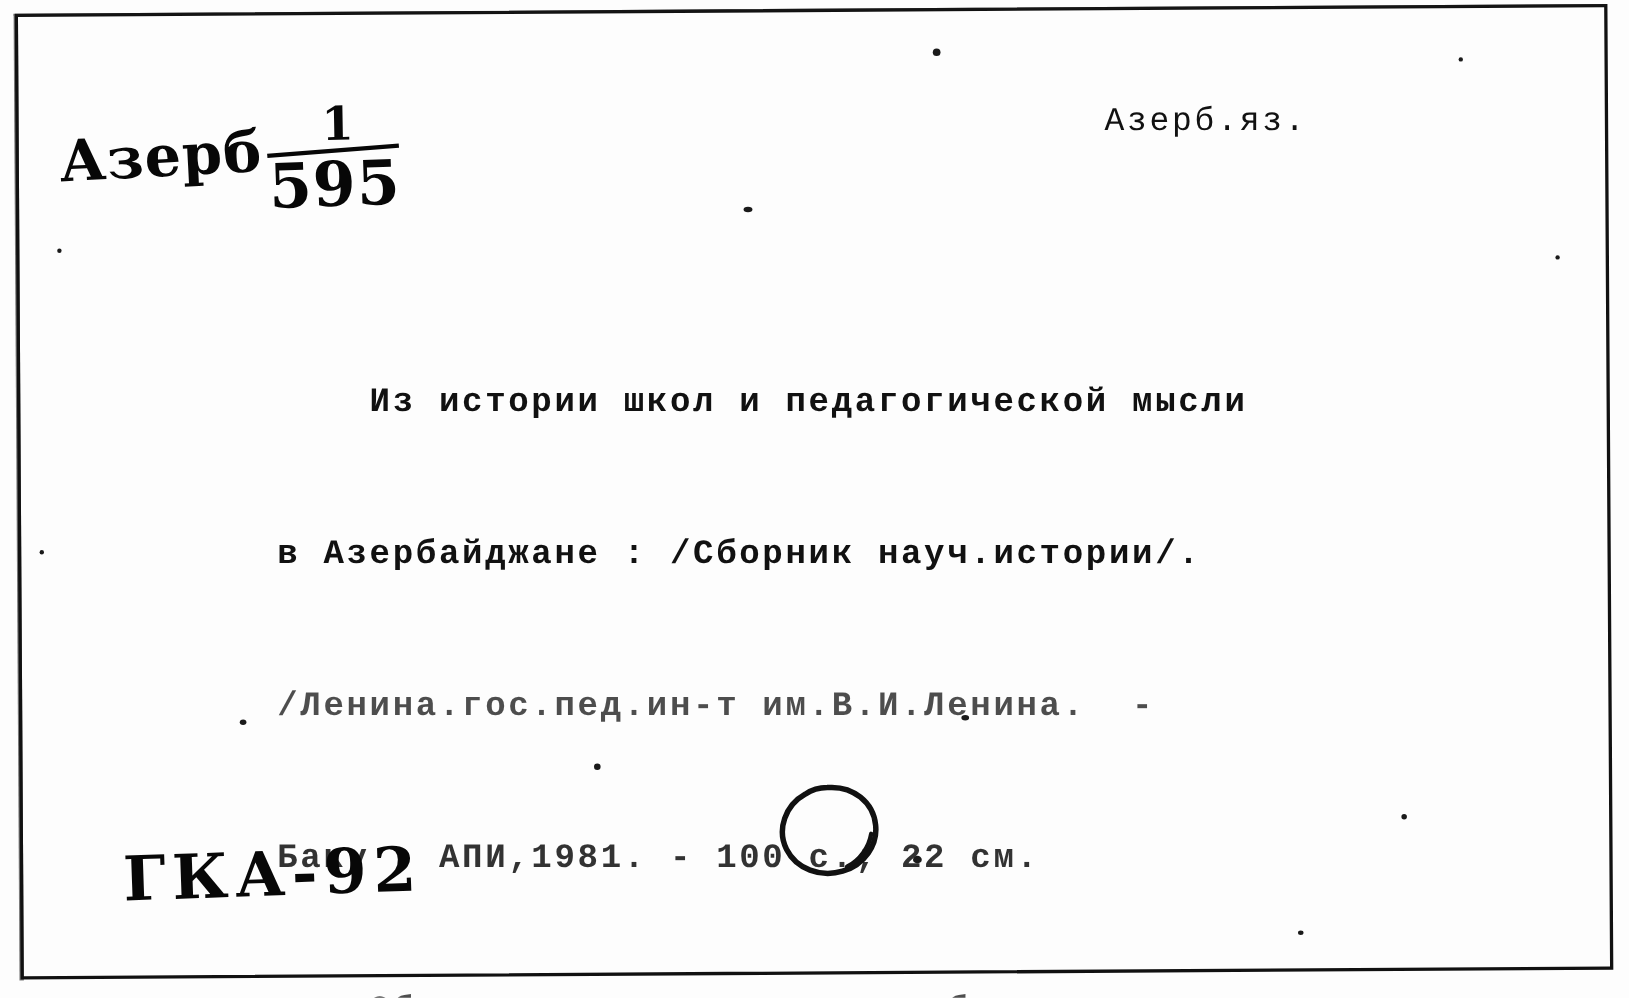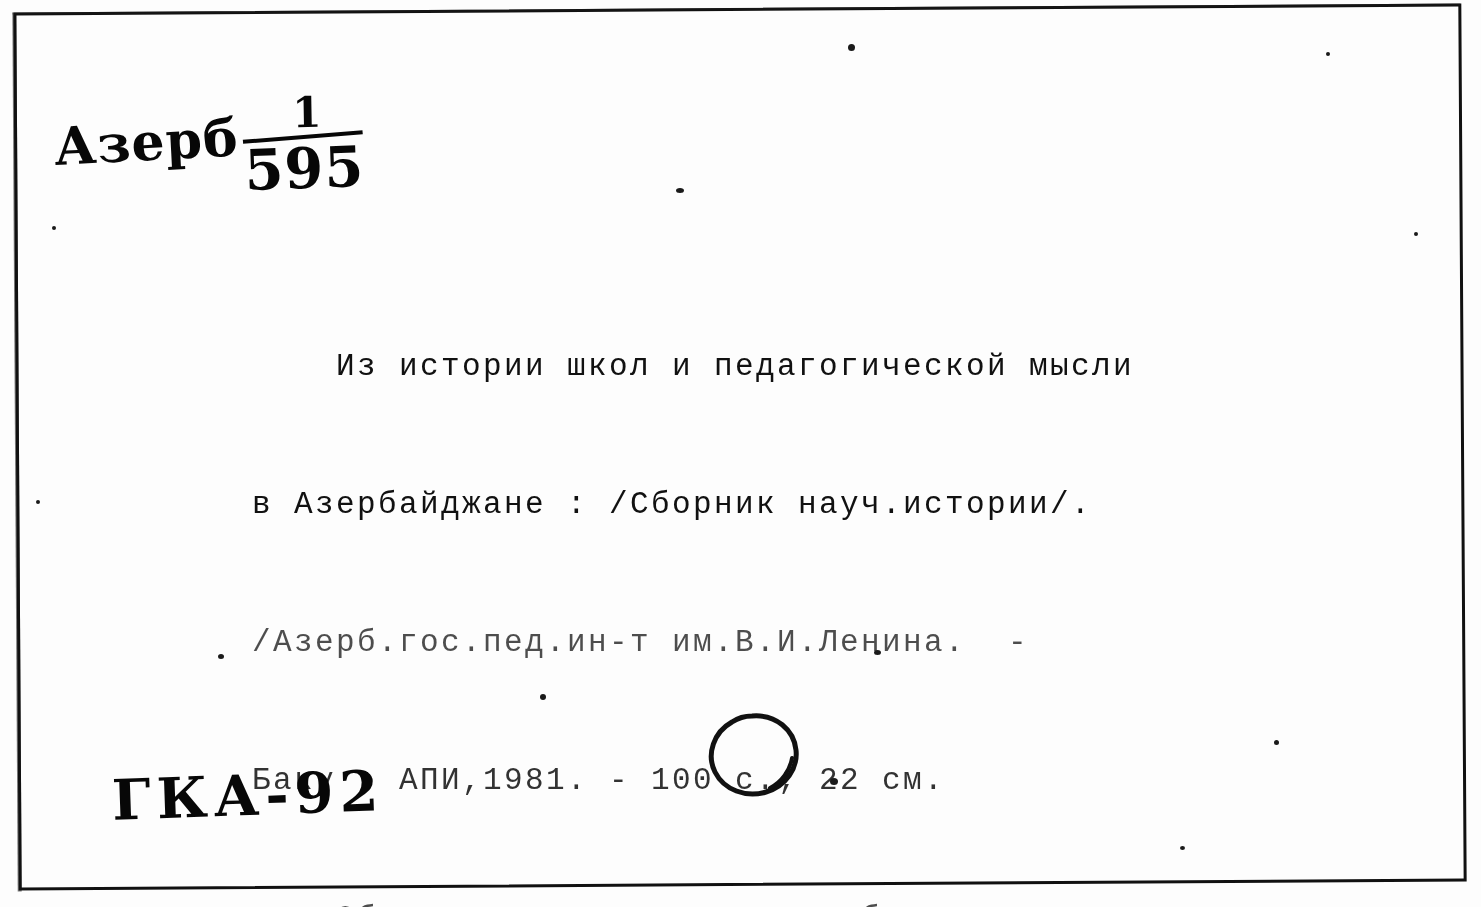--- a/index.html
+++ b/index.html
@@ -121,20 +121,21 @@
     letter-spacing: 2.5px;
   }
 
   #record {
     left: 252px;
     top: 252px;
   }
   #record .line {
     display: block;
     height: 46px;
+    font-weight: bold;
   }
   
   .fade-1 { opacity: 0.86; }
   .fade-2 { opacity: 0.74; }
 
   
   #ink-blob {
     position: absolute;
     left: 706px;
     top: 712px;
@@ -153,25 +154,26 @@
 <body>
 
 <div class="card">
 
   <div class="card-border"></div>
 
   <div class="hand" id="shelfmark">
     <span>Азерб</span><span class="frac"><span class="num">1</span><span class="bar"></span><span class="den">595</span></span>
   </div>
 
+  <div class="typed" id="language-note">Азерб.яз.</div>
 
   <div class="typed" id="record">
     <span class="line">    Из истории школ и педагогической мысли</span>
     <span class="line">в Азербайджане : /Сборник науч.истории/.</span>
-    <span class="line fade-2">/Азерб.гос.пед.ин-т им.В.И.Ленина.  -</span>
+    <span class="line fade-2">/Ленина.гос.пед.ин-т им.В.И.Ленина.  -</span>
     <span class="line fade-1">Баку : АПИ,1981. - 100 с.; 22 см.</span>
     <span class="line fade-2">    Обл.и тит.л.парал.на азерб.и рус.яз.</span>
     
   </div>
 
   <svg id="ink-blob" viewBox="0 0 96 86">
     <path d="M46 4 C70 2 88 18 90 38 C92 56 80 74 60 80 C40 86 18 78 9 60 C0 42 8 20 26 10 C32 6 39 4 46 4 Z" fill="none" stroke="#111" stroke-width="5" stroke-linecap="round" stroke-linejoin="round"></path>
     <path d="M86 46 C84 58 76 70 64 76" fill="none" stroke="#111" stroke-width="4" stroke-linecap="round"></path>
   </svg>
 

